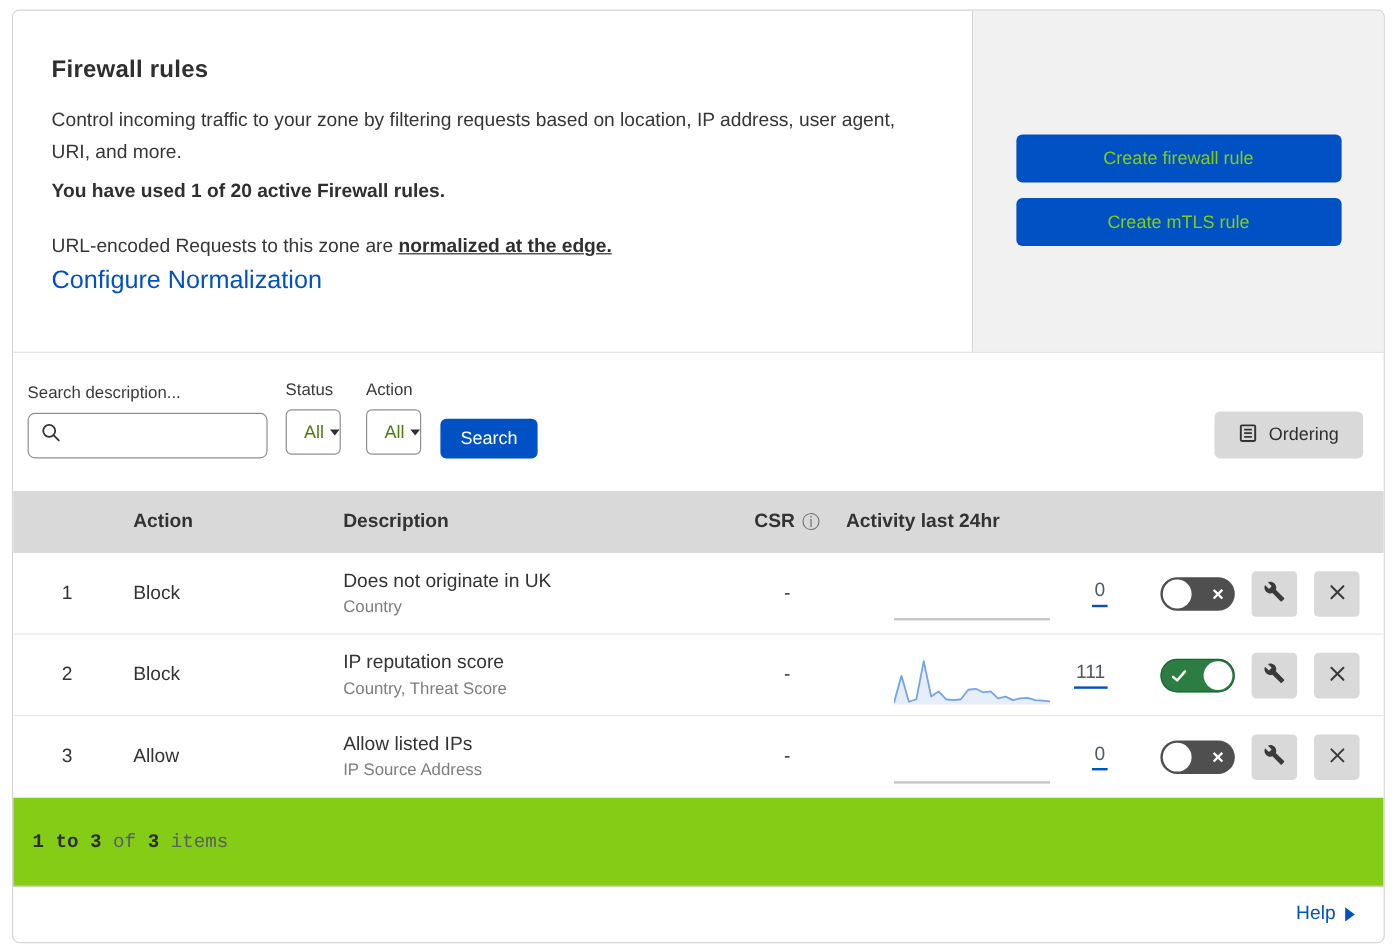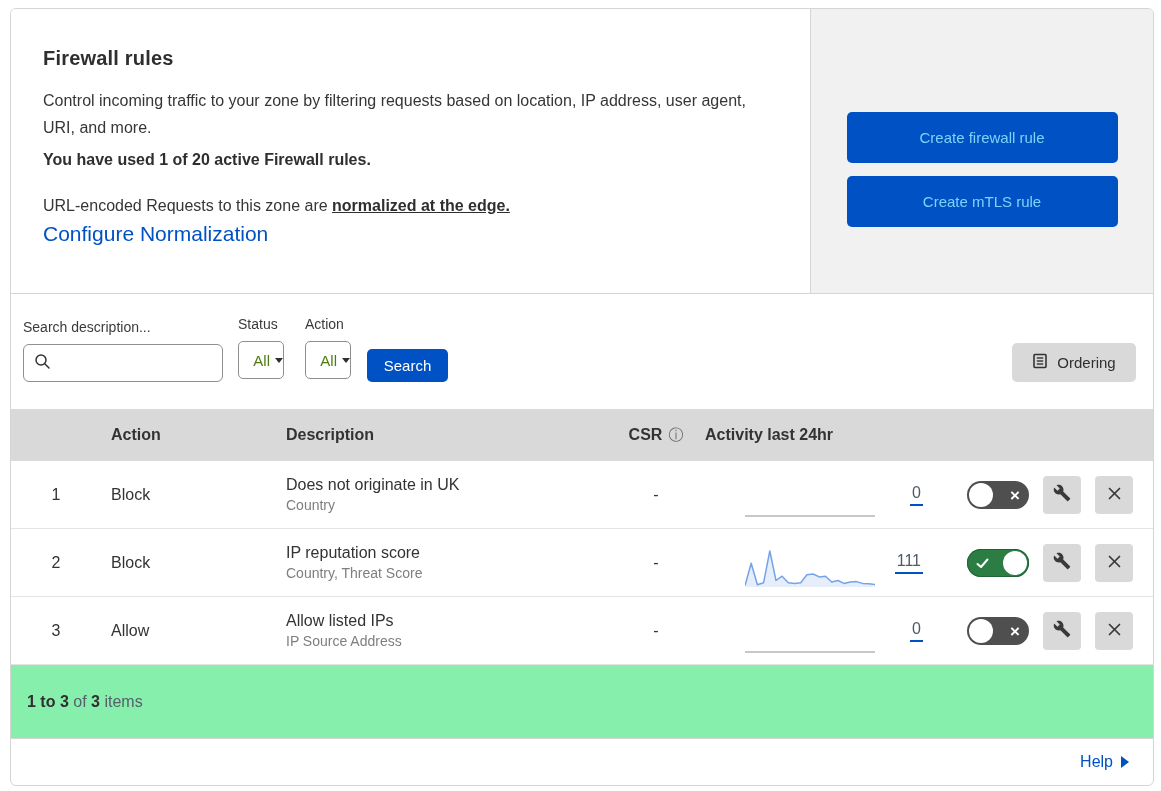--- a/index.html
+++ b/index.html
@@ -13,21 +13,21 @@
   .top { display: flex; height: 285px; border-bottom: 1px solid #d5d5d5; }
   .top-left { flex: 1; border-right: 1px solid #d5d5d5; padding: 38px 60px 0 32px; background: #fff; }
   .page-title { font-size: 20px; font-weight: 700; color: #2f2f2f; margin-bottom: 17px; letter-spacing: .2px; }
   .page-desc { font-size: 16px; line-height: 27px; color: #363636; max-width: 710px; margin-bottom: 10px; }
   .usage-line { font-size: 16px; font-weight: 700; color: #2f2f2f; margin-bottom: 28px; }
   .norm-line { font-size: 16px; color: #363636; margin-bottom: 7px; }
   .norm-line b { color: #2f2f2f; text-decoration: underline; }
   .link { color: #0051c3; font-size: 21px; cursor: pointer; }
   .top-right { width: 342px; background: #f1f1f1; display: flex; flex-direction: column;
     align-items: center; padding-top: 103px; gap: 13px; }
-  .btn-primary { width: 271px; height: 51px; background: #0051c3; color: #7dd3fc; border: none;
+  .btn-primary { width: 271px; height: 40px; background: #0051c3; color: #84cc16; border: none;
     border-radius: 5px; font-size: 15px; font-family: inherit; cursor: pointer; }
 
   
   .filter { position: relative; height: 115px; background: #fff; }
   .f-label { font-size: 14px; color: #3a3a3a; margin-bottom: 9px; display: block; }
   .search-group { position: absolute; left: 12px; top: 25px; }
   .search-box { width: 200px; height: 38px; border: 1px solid #8f8f8f; border-radius: 6px;
     display: flex; align-items: center; padding-left: 10px; background: #fff; }
   .status-group { position: absolute; left: 227px; top: 22px; }
   .action-group { position: absolute; left: 294px; top: 22px; }
@@ -78,21 +78,21 @@
   .toggle.off .cross { display: block; }
   .toggle.on { background: #2b7d44; box-shadow: inset 0 0 0 1px #226336; }
   .toggle.on .knob { right: 2px; }
   .toggle.on .tick { display: block; }
 
   .iconbtn { width: 38px; height: 38px; background: #d9d9d9; border: none; border-radius: 4px;
     display: flex; align-items: center; justify-content: center; cursor: pointer; flex: none; }
 
   
   .tfoot { height: 74px; border-bottom: 1px solid #d5d5d5; display: flex; align-items: center;
-    padding-left: 16px; font-size: 16px; color: #56606b; background: #86efac; }
+    padding-left: 16px; font-size: 16px; color: #56606b; background: #84cc16; font-family: Liberation Mono, monospace; }
   .tfoot b { color: #2f2f2f; }
   .helpbar { height: 45px; display: flex; align-items: center; justify-content: flex-end;
     padding-right: 24px; gap: 8px; }
   .help-link { color: #0051c3; font-size: 16px; cursor: pointer; }
   .tri-right { width: 0; height: 0; border-top: 6px solid transparent; border-bottom: 6px solid transparent;
     border-left: 8px solid #0051c3; }
 </style>
 </head>
 <body>
 

